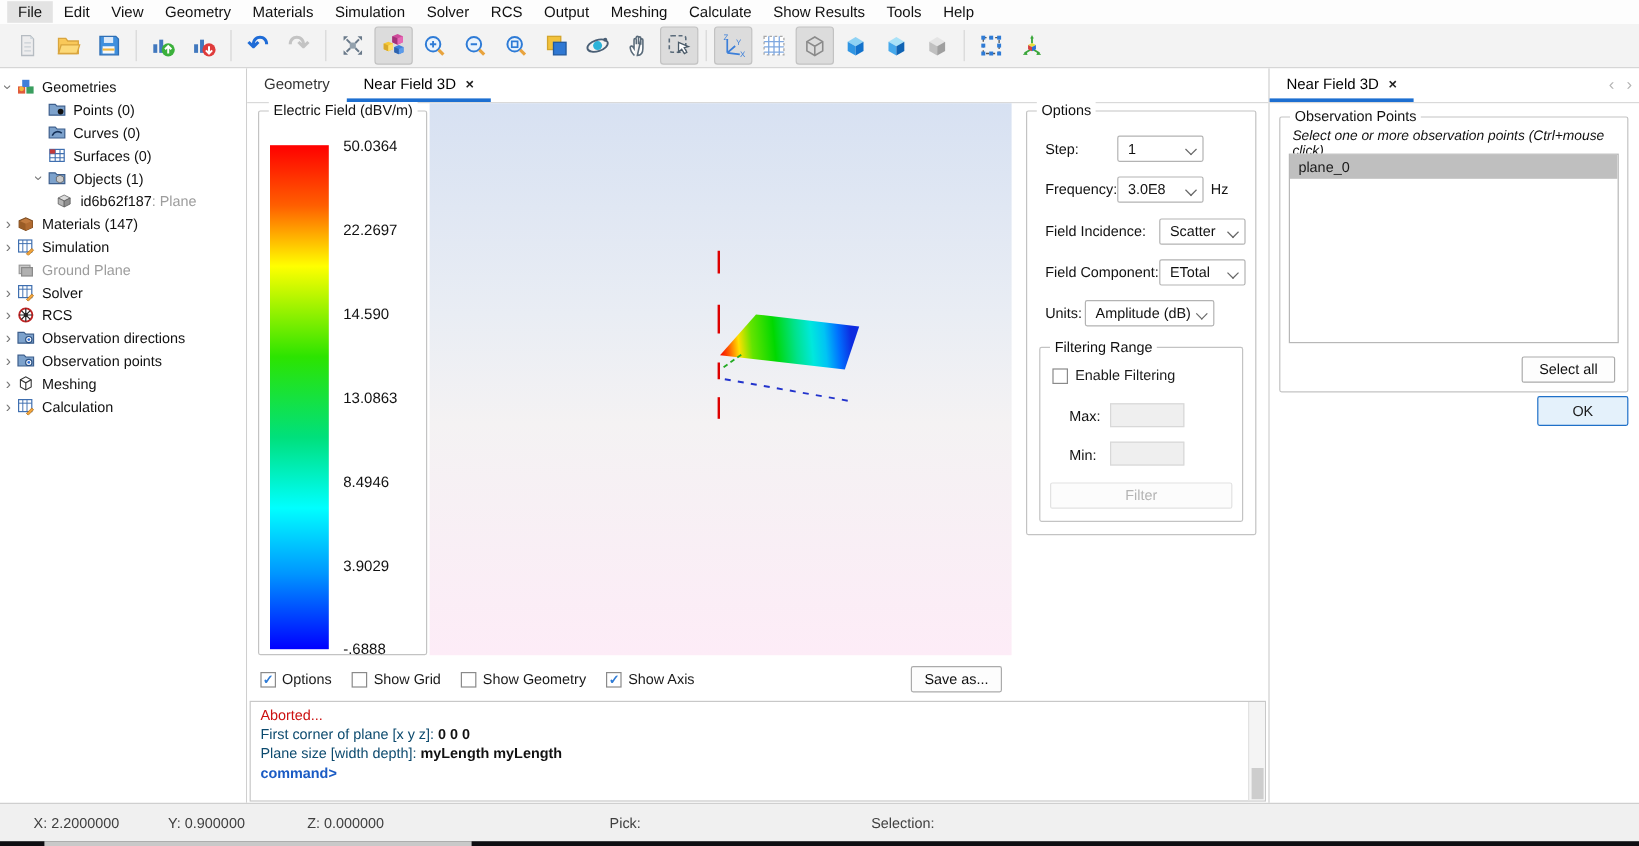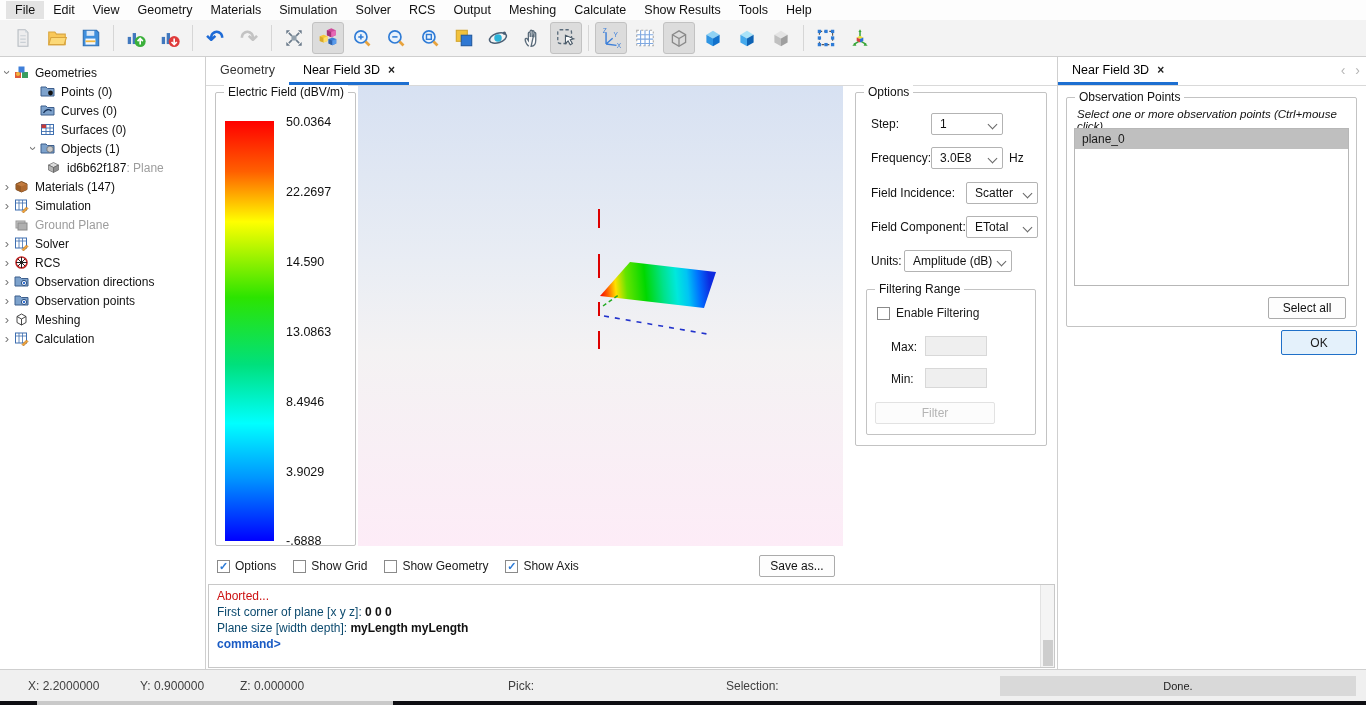--- a/index.html
+++ b/index.html
@@ -506,21 +506,21 @@
         <div class="gbox" style="left:10px;top:196px;width:168px;height:144px;">
           <div class="glab">Filtering Range</div>
           <div style="position:absolute;left:10px;top:16px;display:flex;align-items:center;gap:6px;">
             <span class="cb"></span>
             <span style="font-size:12px;">Enable Filtering</span>
           </div>
           <div class="olabel" style="left:24px;top:50px;">Max:</div>
           <div class="dinput" style="left:58px;top:46px;"></div>
           <div class="olabel" style="left:24px;top:82px;">Min:</div>
           <div class="dinput" style="left:58px;top:78px;"></div>
-          <div class="btn disabled" style="position:absolute;left:8px;top:112px;width:120px;height:22px;">
+          <div class="btn disabled" style="position:absolute;left:8px;top:112px;width:152px;height:22px;">
               <span>Filter</span>
             </div>
         </div>
       </div>
     </div>
 
     <div class="checkrow">
       <div class="ckitem">
           <span class="cb">✓</span>
           <span>Options</span>
@@ -577,26 +577,23 @@
     </div>
 
     <div class="okbtn">
         <span>OK</span>
       </div>
   </div>
 
   <div class="statusbar">
     <div class="sgroup" style="left:28px;"><span>X:</span>&nbsp;<span>2.2000000</span></div>
     <div class="sgroup" style="left:140px;"><span>Y:</span>&nbsp;<span>0.900000</span></div>
-    <div class="sgroup" style="left:240px;"><span>Z:</span>&nbsp;<span>0.000000</span></div>
+    <div class="sgroup" style="left:256px;"><span>Z:</span>&nbsp;<span>0.000000</span></div>
 
     <div class="sgroup" style="left:508px;">Pick:</div>
 
     <div class="sgroup" style="left:726px;">Selection:</div>
 
-    <div class="progress">
-        <span>Done.</span>
-      </div>
   </div>
   <div class="bstrip">
       <div class="seg"></div>
     </div>
 </div>
 
 </body></html>

